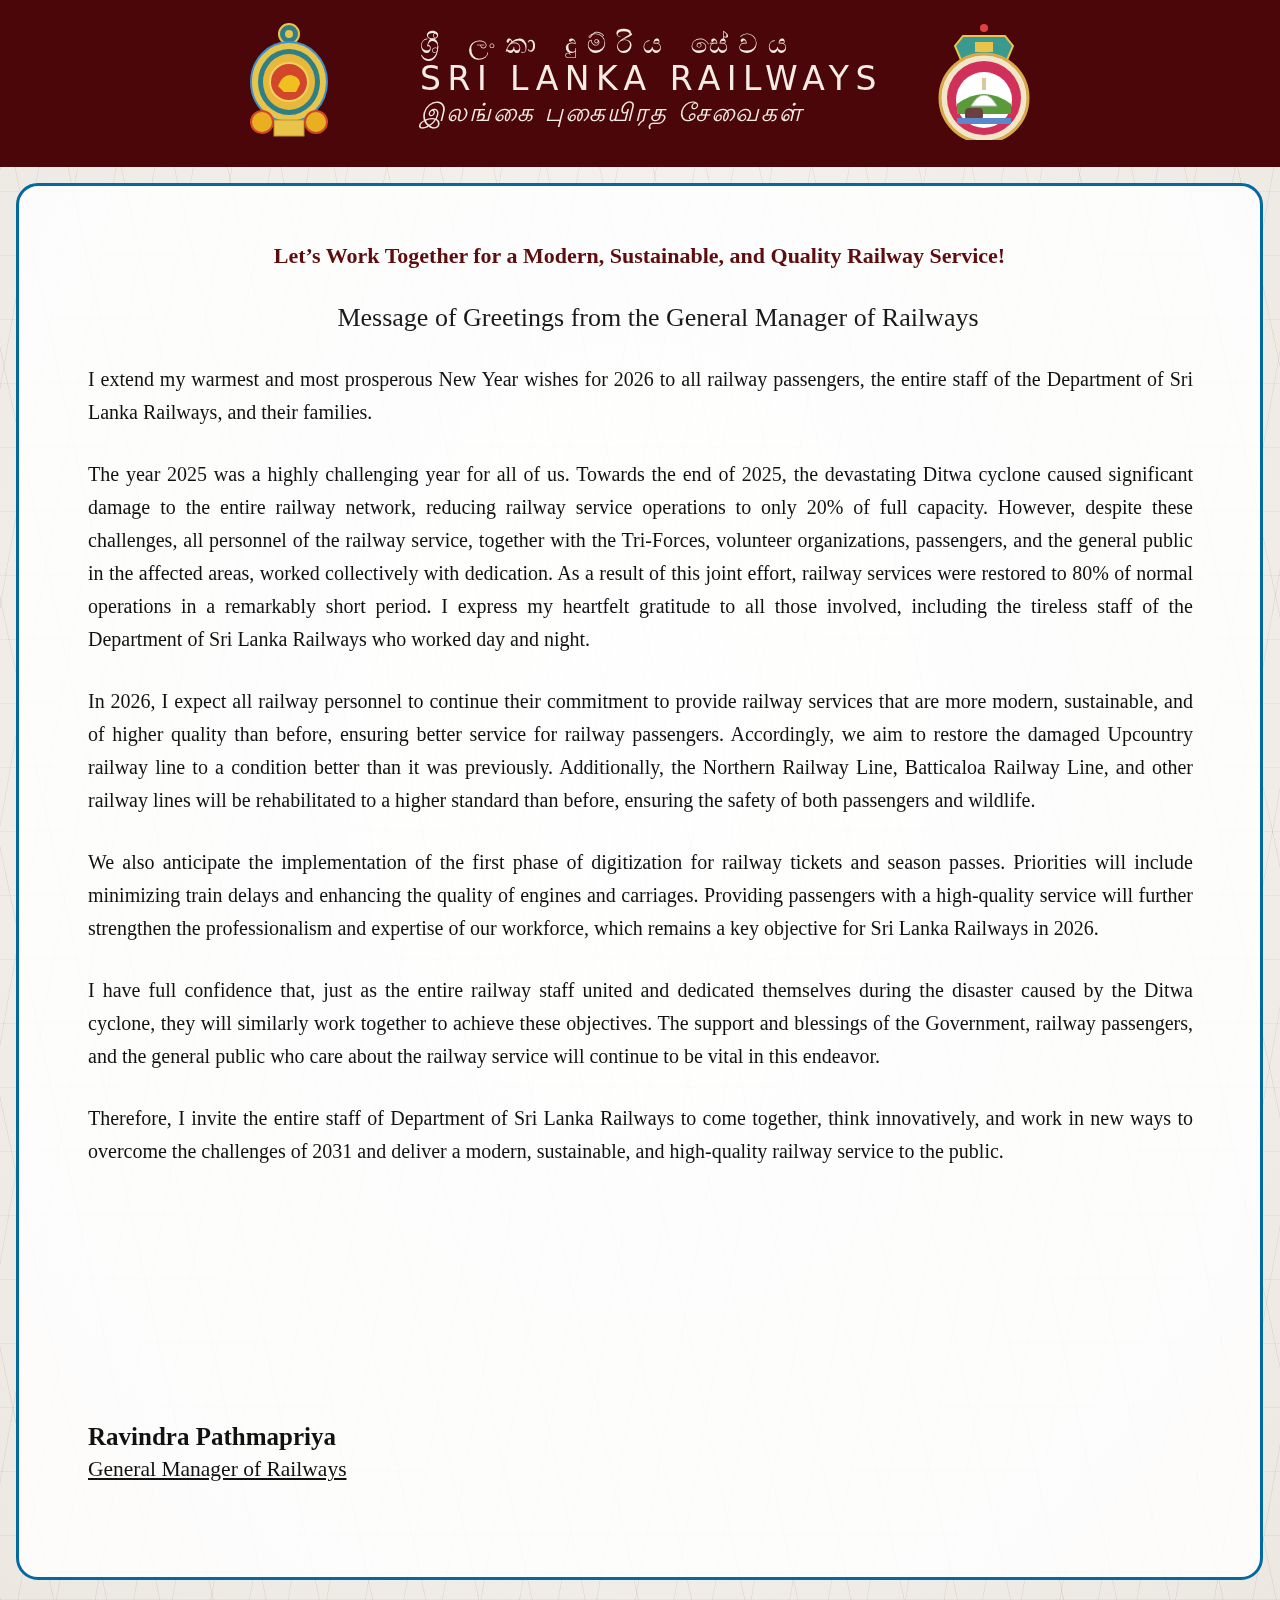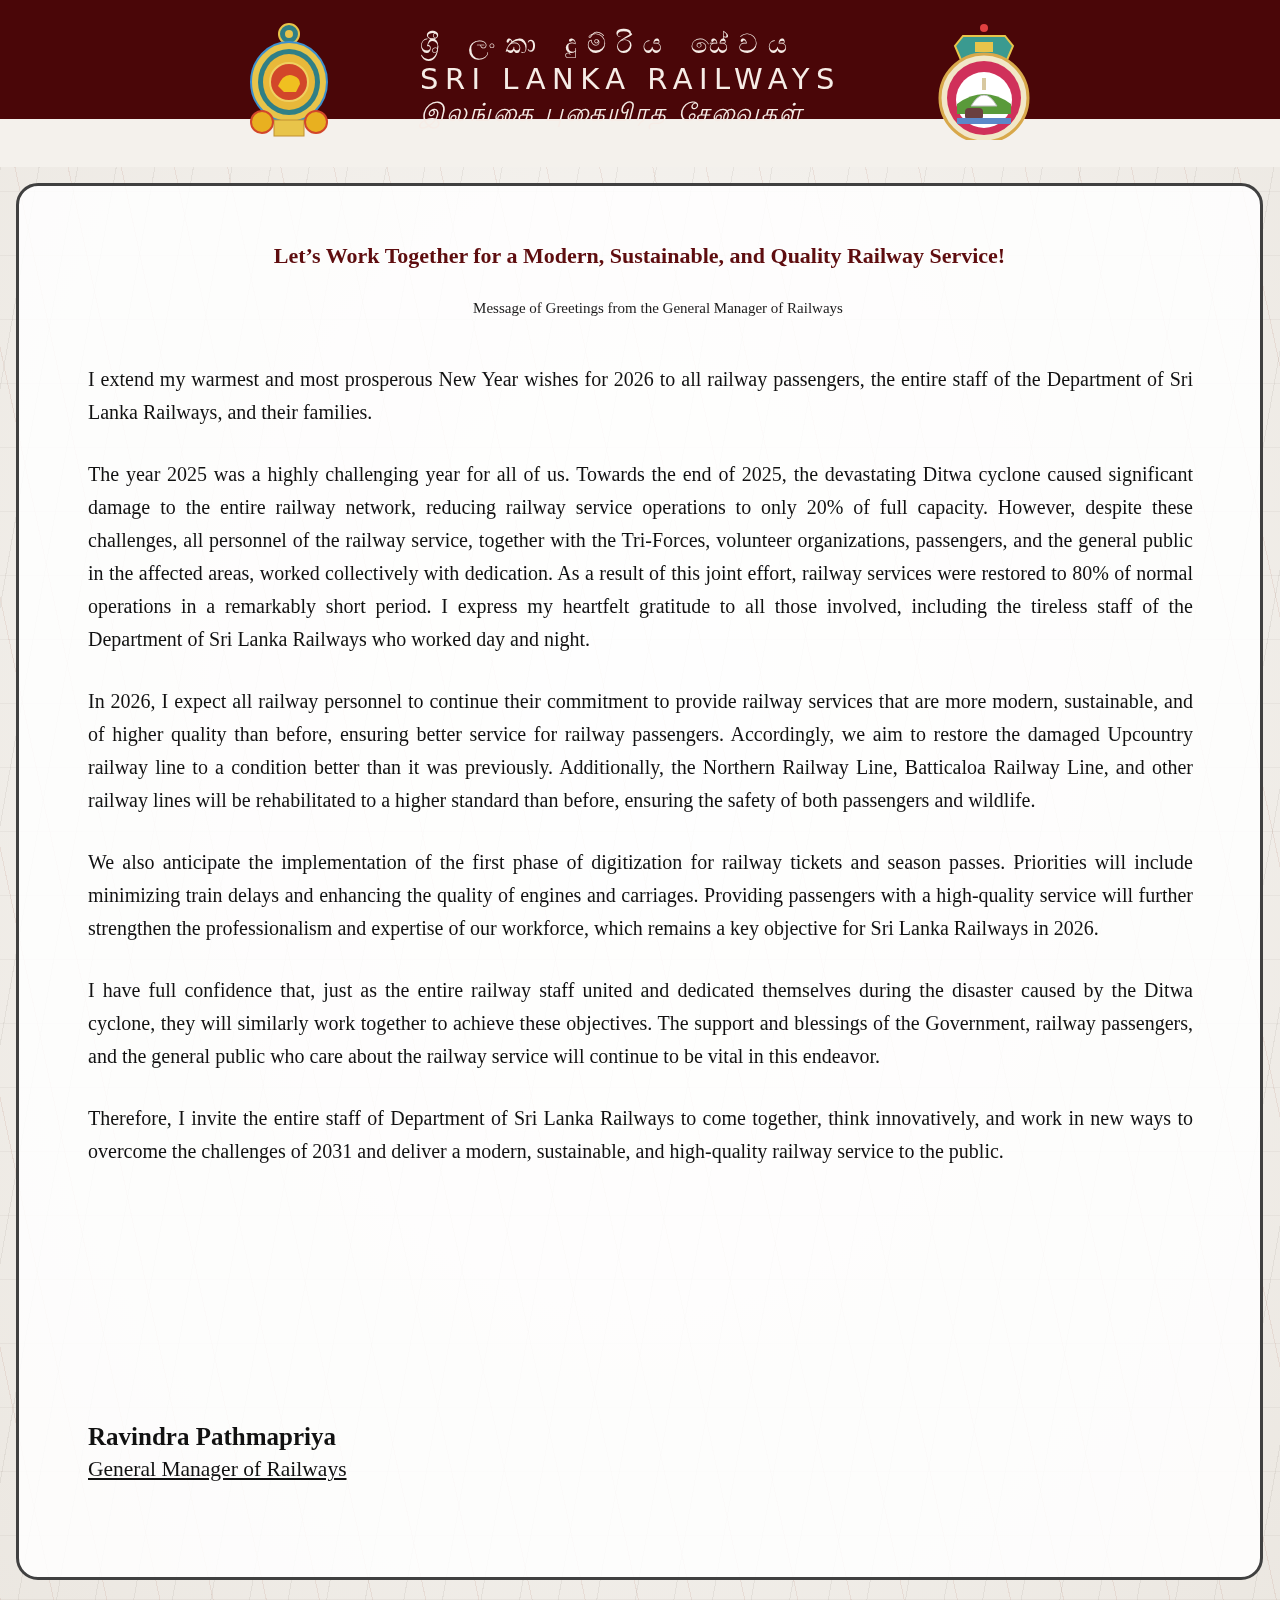--- a/index.html
+++ b/index.html
@@ -12,61 +12,61 @@
   
   .bg-sketch {
     position: absolute; left: 0; top: 167px; width: 1280px; height: 1433px;
     background:
       repeating-linear-gradient(100deg, rgba(120,110,100,0.10) 0 1px, transparent 1px 38px),
       repeating-linear-gradient(78deg, rgba(160,80,60,0.10) 0 1px, transparent 1px 52px),
       repeating-linear-gradient(0deg, rgba(120,110,100,0.07) 0 1px, transparent 1px 64px),
       radial-gradient(ellipse at 50% 40%, rgba(255,255,255,0.5), rgba(230,225,218,0.6));
   }
   .header {
-    position: absolute; left: 0; top: 0; width: 1280px; height: 119px;
+    position: absolute; left: 0; top: 0; width: 1280px; height: 167px;
     background: #4a0608;
     display: flex; align-items: center; justify-content: center;
   }
   .emblem-left {
     position: absolute; left: 248px; top: 22px; width: 82px; height: 118px;
   }
   .emblem-right {
     position: absolute; left: 935px; top: 22px; width: 98px; height: 118px;
   }
   .title-block {
     position: absolute; left: 420px; top: 26px; width: 440px;
     color: #f6ece6; text-align: left;
   }
   .title-sinhala {
     font-family: "DejaVu Sans", sans-serif;
     font-size: 27px; letter-spacing: 10px; line-height: 36px; white-space: nowrap;
   }
   .title-english {
     font-family: "DejaVu Sans", sans-serif;
-    font-size: 29px; letter-spacing: 6.5px; line-height: 34px; white-space: nowrap;
+    font-size: 33px; letter-spacing: 6.5px; line-height: 34px; white-space: nowrap;
   }
   .title-tamil {
     font-family: "DejaVu Sans", sans-serif;
     font-size: 25px; letter-spacing: 2px; line-height: 34px; white-space: nowrap; font-style: italic;
   }
   .card {
     position: absolute; left: 16px; top: 183px; width: 1247px; height: 1397px;
-    border: 3px solid #404040;
+    border: 3px solid #0369a1;
     border-radius: 22px;
     background: rgba(255,255,255,0.86);
   }
   .headline {
     position: absolute; left: 0; width: 100%; top: 56px;
     text-align: center; color: #5e0d0f;
     font-weight: bold; font-size: 22px; line-height: 28px;
   }
   .subhead {
-    position: absolute; left: 0; width: 100%; top: 108px;
+    position: absolute; left: 0; width: 100%; top: 118px;
     text-align: center; color: #1a1a1a;
-    font-size: 15px; line-height: 28px; padding-left: 37px;
+    font-size: 26px; line-height: 28px; padding-left: 37px;
   }
   .body {
     position: absolute; left: 69px; width: 1105px; top: 177px;
     color: #111;
     font-size: 20px; line-height: 33px; text-align: justify;
   }
   .body p { margin-bottom: 29px; }
   .sign-name {
     position: absolute; left: 69px; top: 1234px;
     font-weight: bold; font-size: 25px; line-height: 33px; color: #111;

